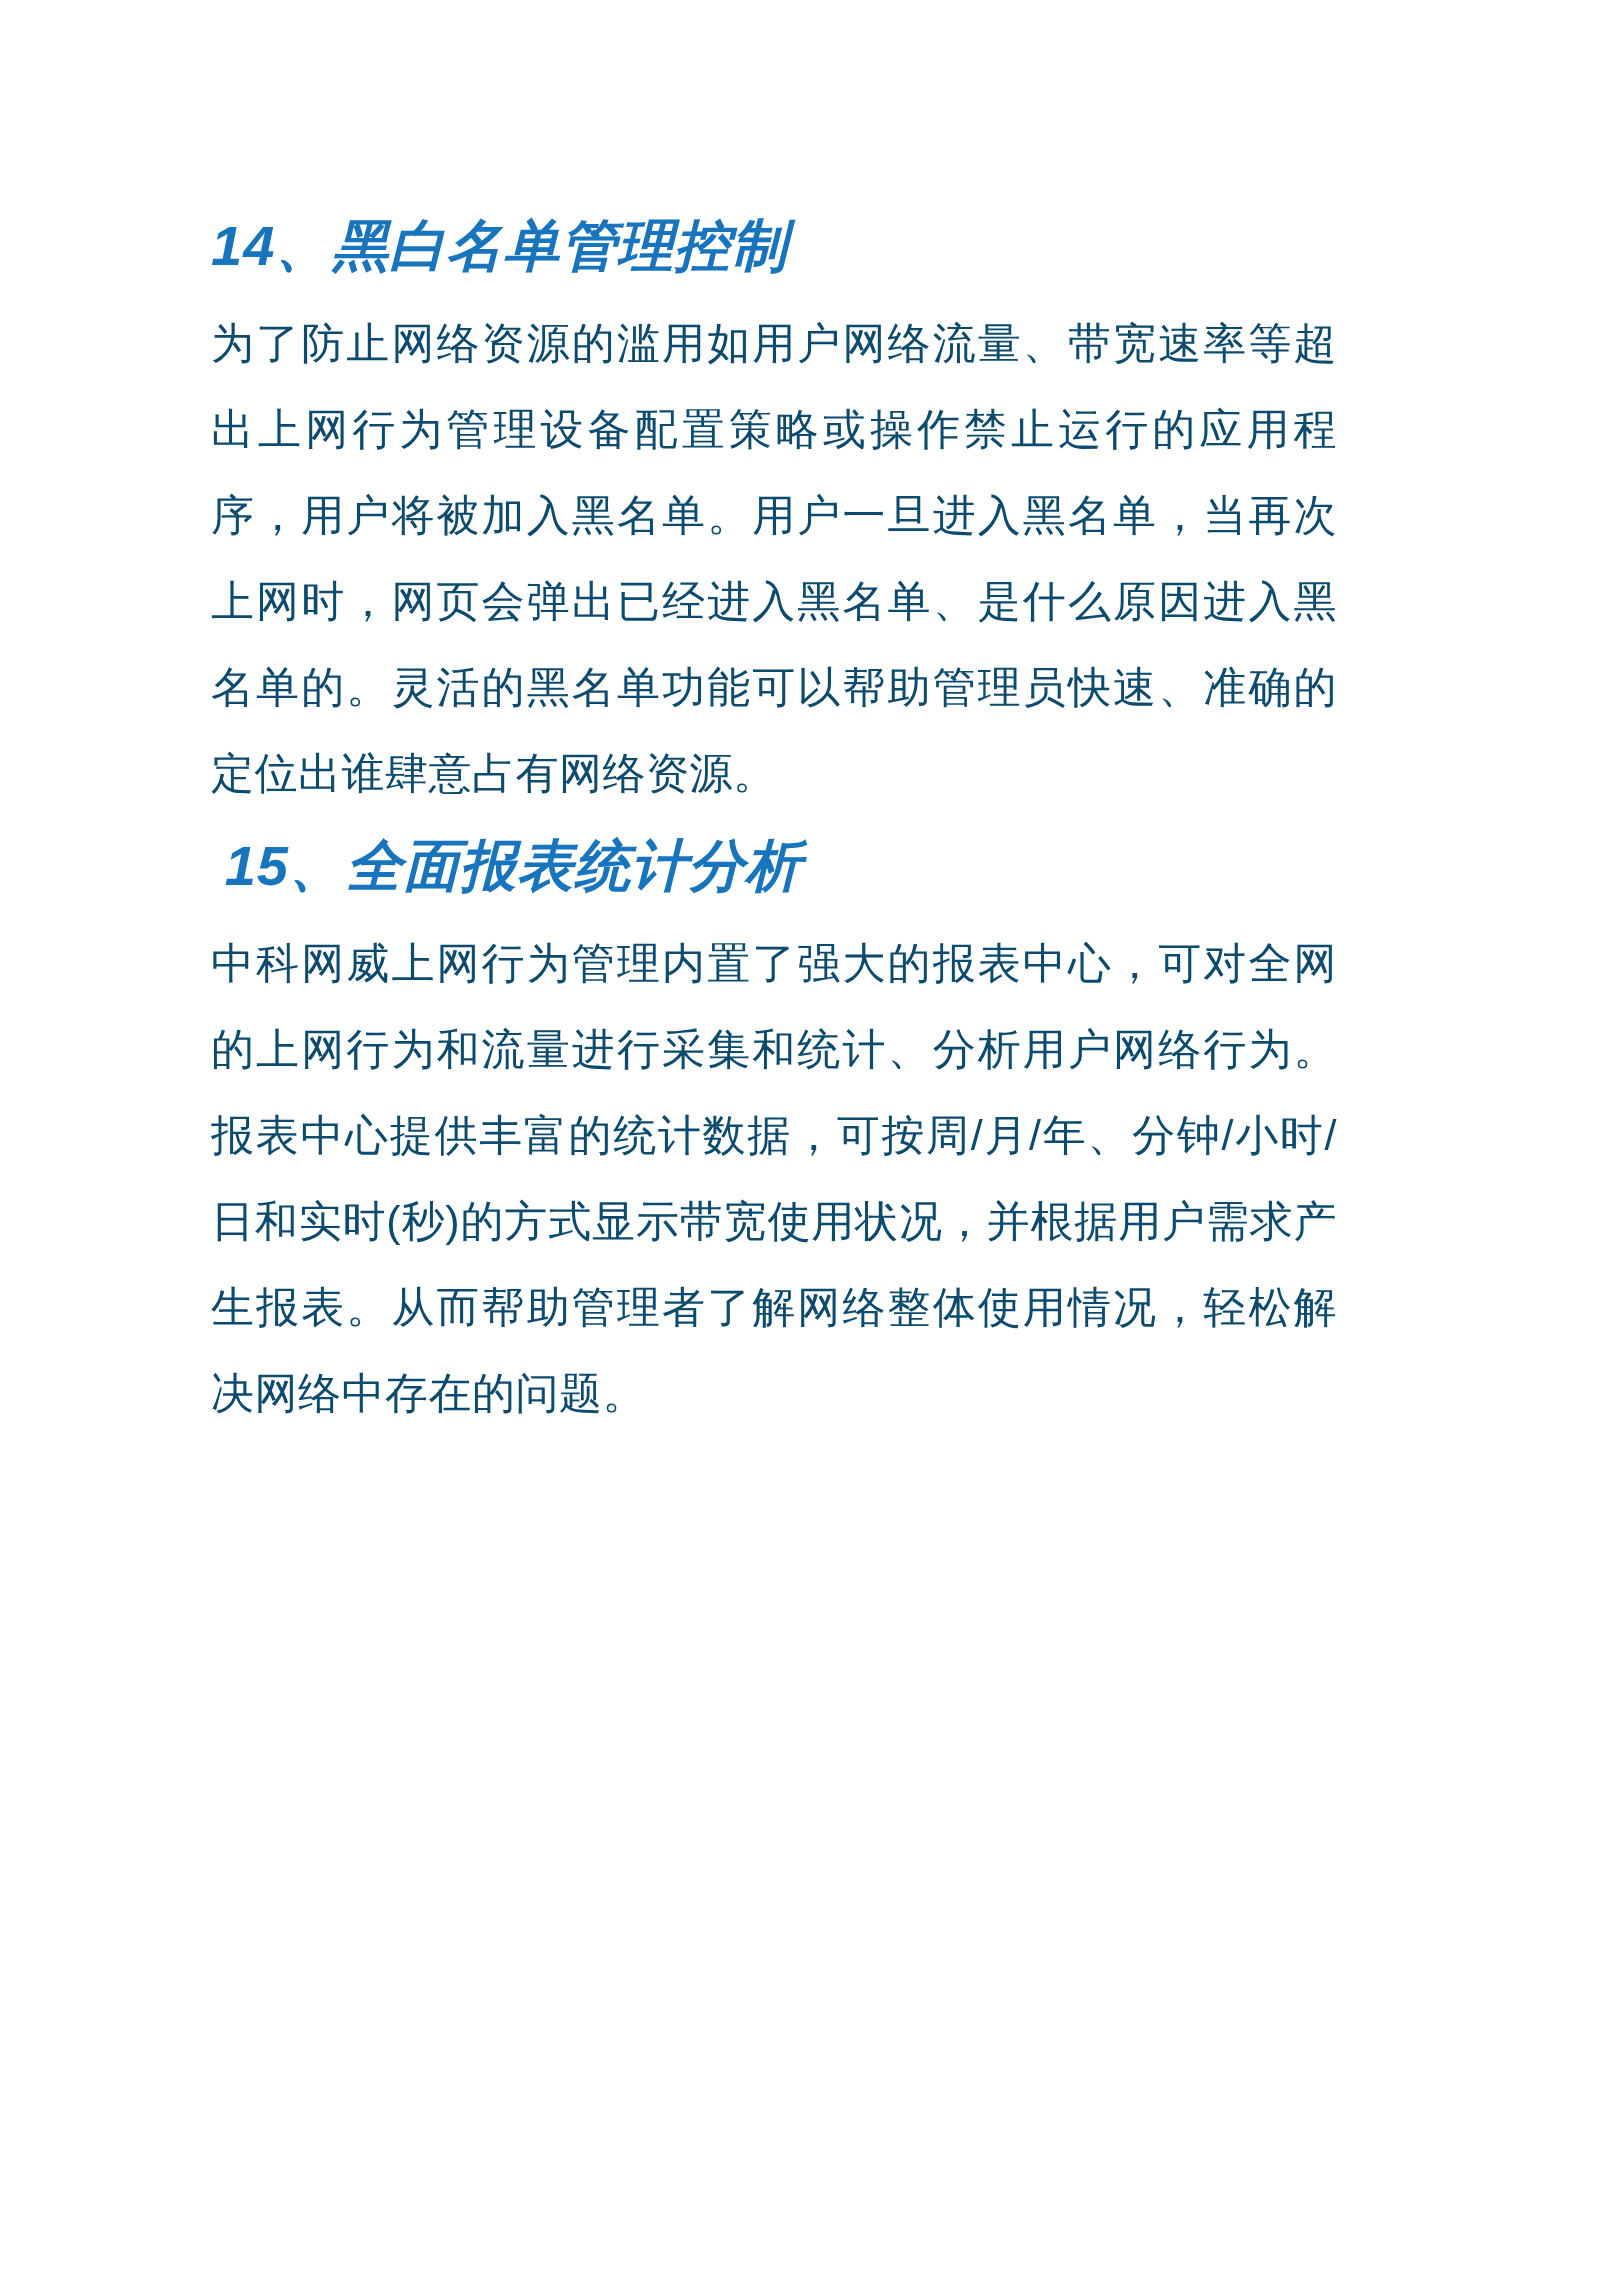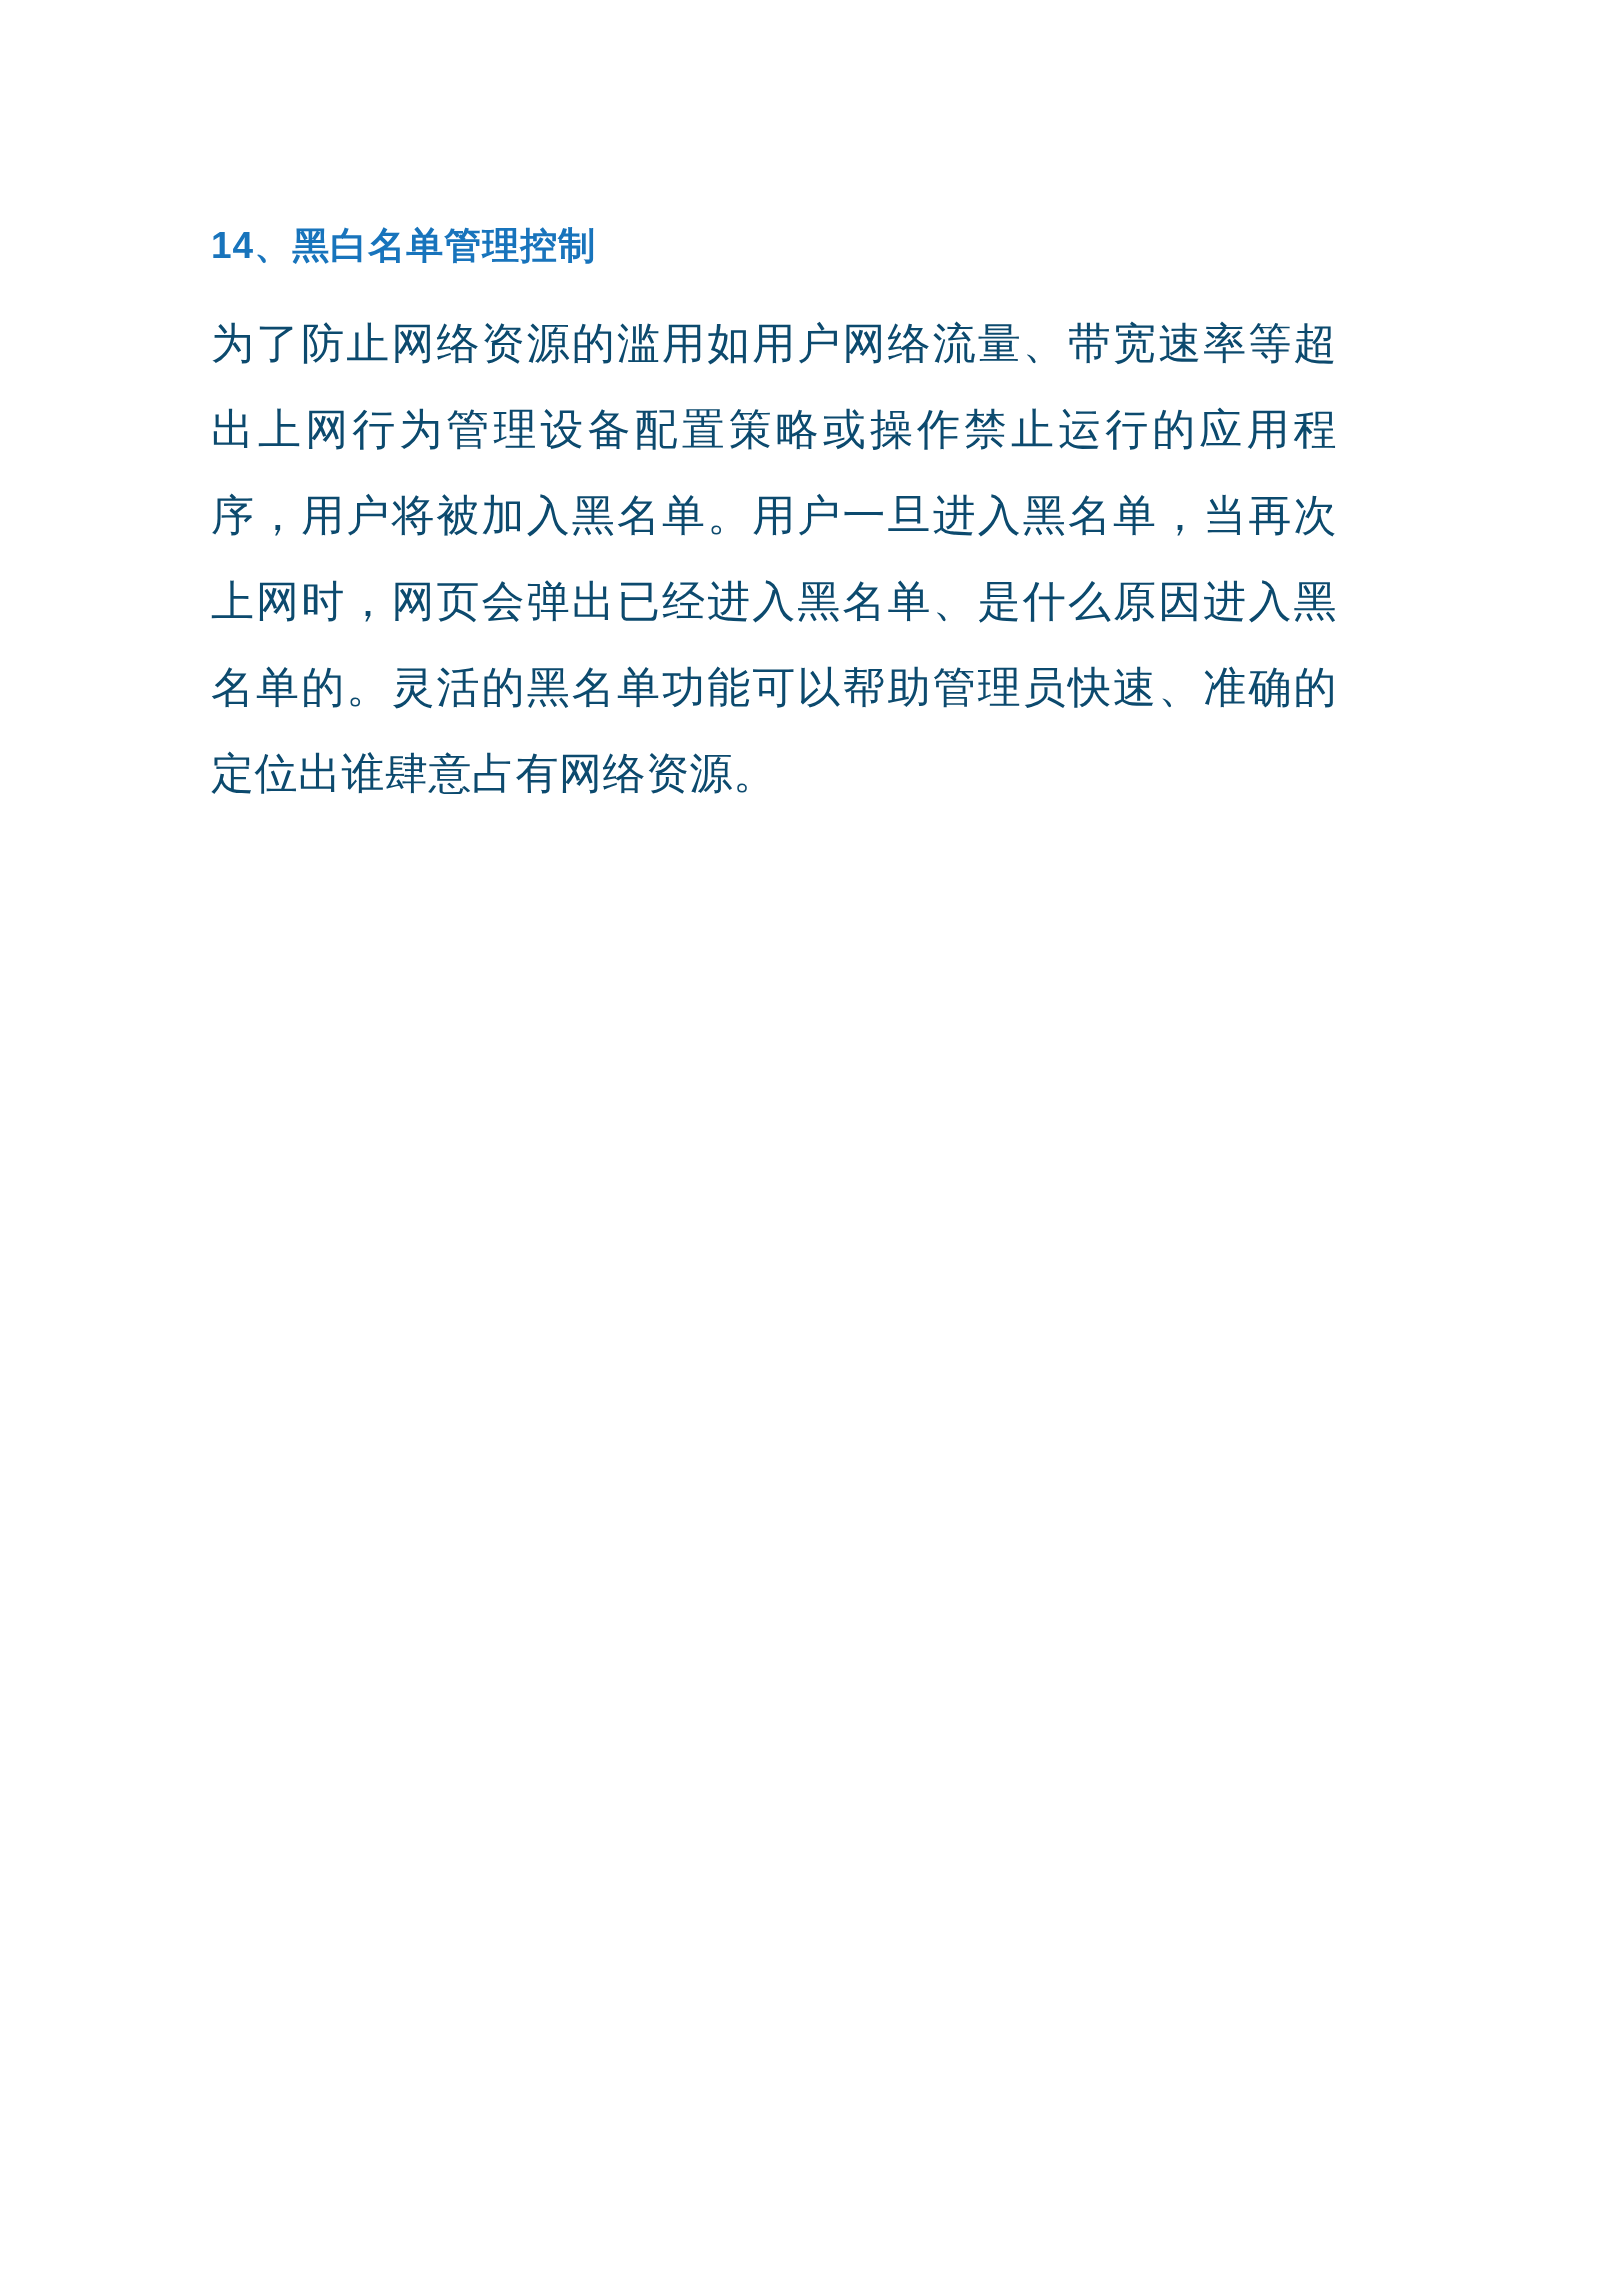--- a/index.html
+++ b/index.html
@@ -17,25 +17,26 @@
   .page {
     box-sizing: border-box;
     width: 1621px;
     height: 2293px;
     padding: 196px 284px 0 211px;
     background: #ffffff;
   }
   .section { margin: 0; }
   .section-heading {
     color: #1874BC;
-    font-size: 37px;
+    font-size: 56px;
     font-weight: bold;
     line-height: 59px;
     margin: 19.6px 0 25.5px 0;
     letter-spacing: 1px;
+    font-style: italic;
   }
   .section-heading.indented {
     padding-left: 13.7px;
   }
   .body-paragraph {
     color: #0c4a6e;
     font-size: 43px;
     line-height: 86px;
     margin: 0 0 15.7px 0;
     text-align: justify;
@@ -46,15 +47,19 @@
 </head>
 <body>
 
 <div class="page">
 
   <div class="section">
     <h2 class="section-heading">14、黑白名单管理控制</h2>
     <p class="body-paragraph">为了防止网络资源的滥用如用户网络流量、带宽速率等超出上网行为管理设备配置策略或操作禁止运行的应用程序，用户将被加入黑名单。用户一旦进入黑名单，当再次上网时，网页会弹出已经进入黑名单、是什么原因进入黑名单的。灵活的黑名单功能可以帮助管理员快速、准确的定位出谁肆意占有网络资源。</p>
   </div>
 
+  <div class="section">
+    <h2 class="section-heading indented">15、全面报表统计分析</h2>
+    <p class="body-paragraph">中科网威上网行为管理内置了强大的报表中心，可对全网的上网行为和流量进行采集和统计、分析用户网络行为。报表中心提供丰富的统计数据，可按周/月/年、分钟/小时/日和实时(秒)的方式显示带宽使用状况，并根据用户需求产生报表。从而帮助管理者了解网络整体使用情况，轻松解决网络中存在的问题。</p>
+  </div>
 
 </div>
 
 
 </body></html>

